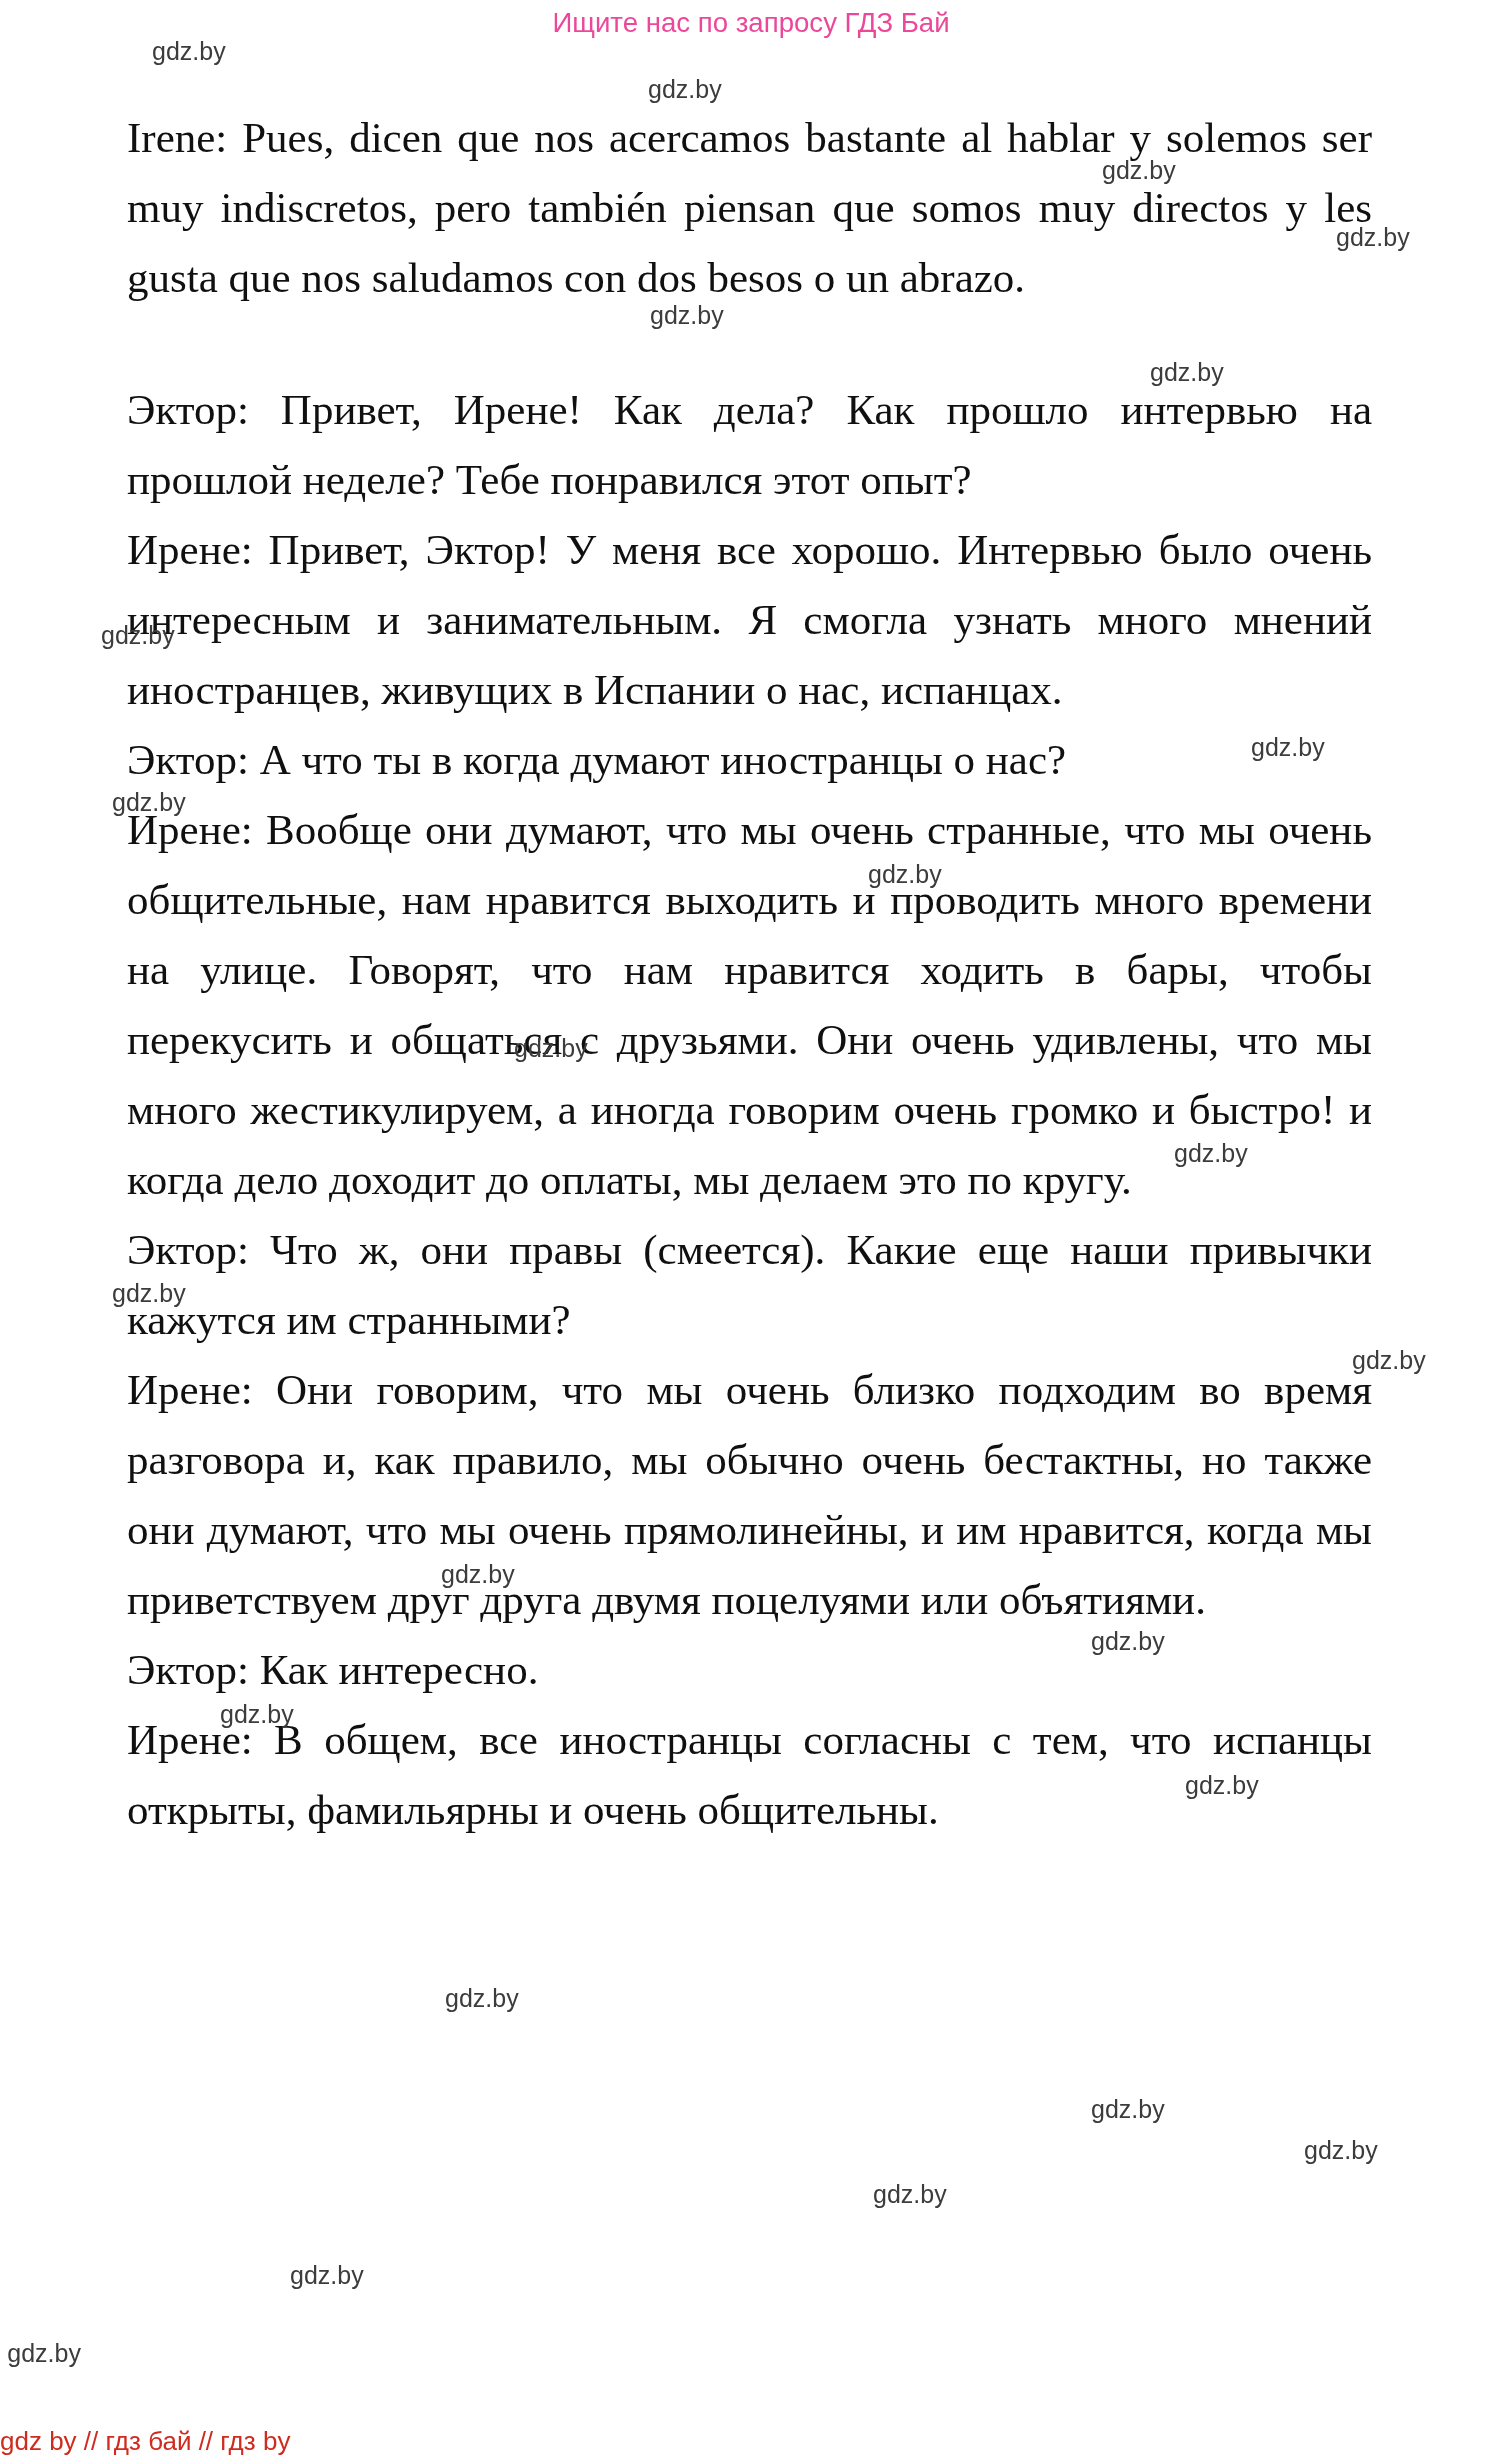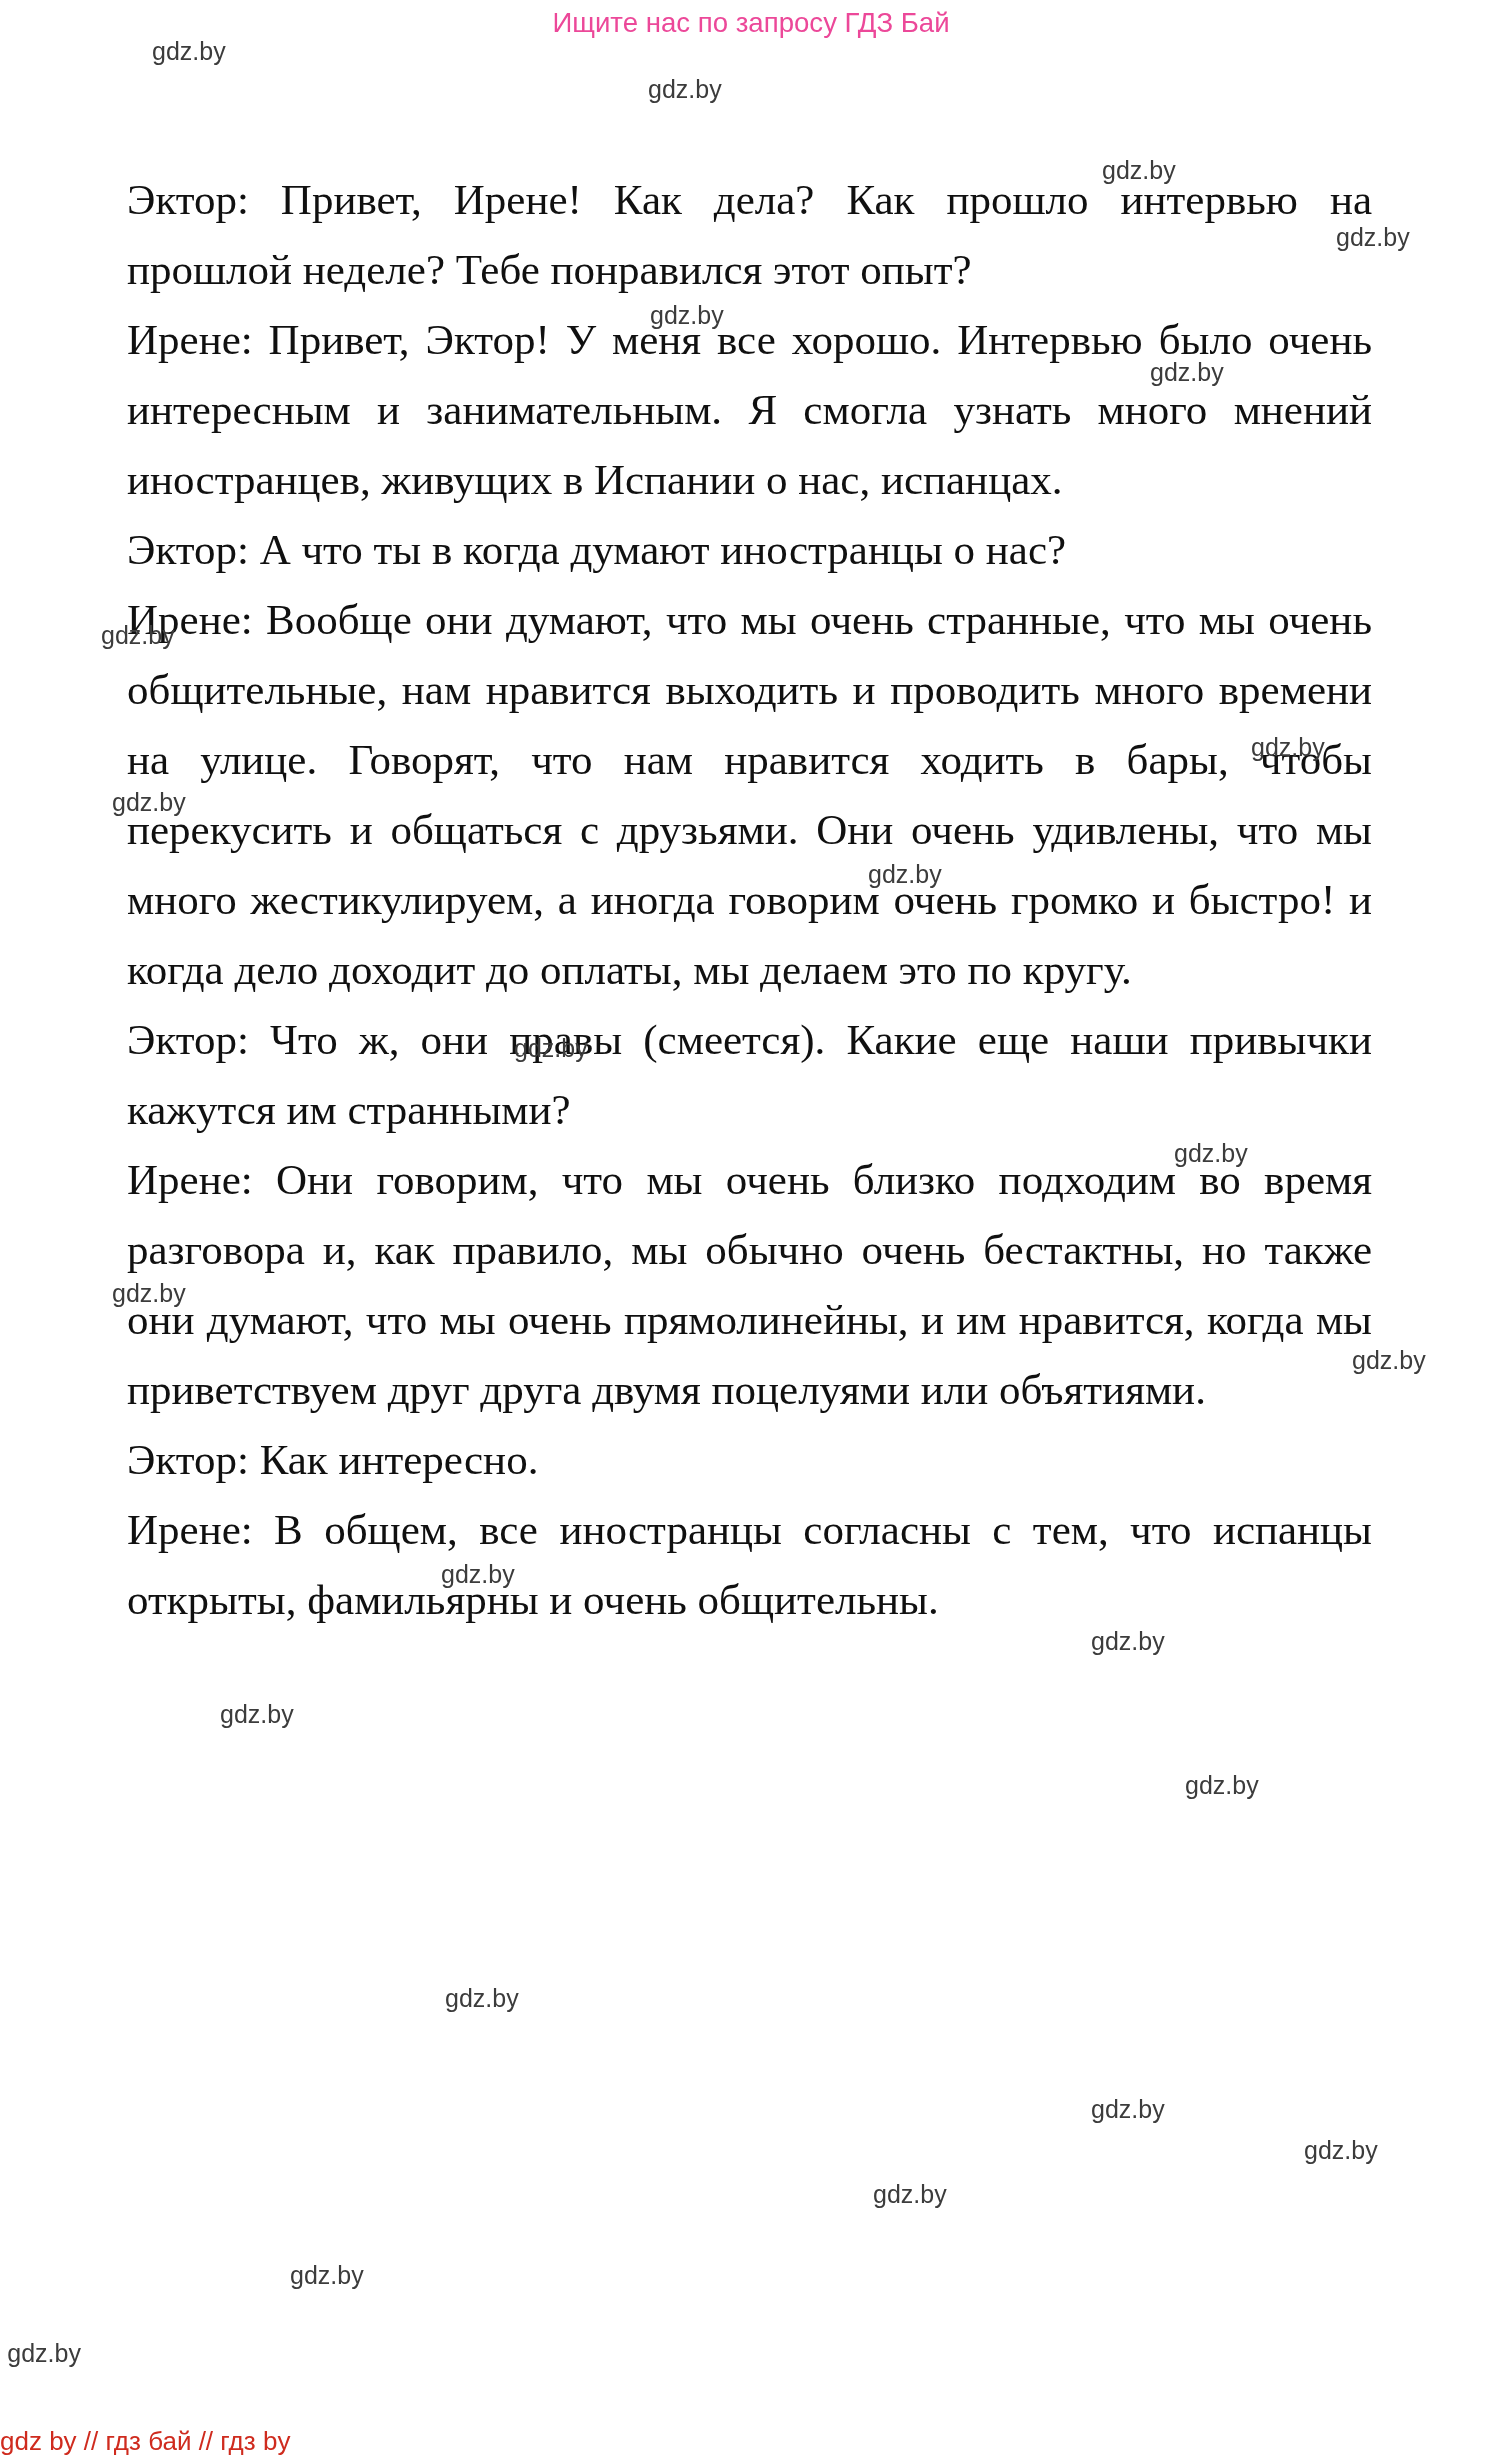--- a/index.html
+++ b/index.html
@@ -55,20 +55,21 @@
 </style>
 </head>
 <body>
 
 <div class="page">
 
   <div class="header">Ищите нас по запросу ГДЗ Бай</div>
 
   <div class="content">
     <div class="spanish">
+        <p>Irene: Pues, dicen que nos acercamos bastante al hablar y solemos ser muy indiscretos, pero también piensan que somos muy directos y les gusta que nos saludamos con dos besos o un abrazo.</p>
       </div>
     <div class="russian">
         <p>Эктор: Привет, Ирене! Как дела? Как прошло интервью на прошлой неделе? Тебе понравился этот опыт?</p>
         <p>Ирене: Привет, Эктор! У меня все хорошо. Интервью было очень интересным и занимательным. Я смогла узнать много мнений иностранцев, живущих в Испании о нас, испанцах.</p>
         <p>Эктор: А что ты в когда думают иностранцы о нас?</p>
         <p>Ирене: Вообще они думают, что мы очень странные, что мы очень общительные, нам нравится выходить и проводить много времени на улице. Говорят, что нам нравится ходить в бары, чтобы перекусить и общаться с друзьями. Они очень удивлены, что мы много жестикулируем, а иногда говорим очень громко и быстро! и когда дело доходит до оплаты, мы делаем это по кругу.</p>
         <p>Эктор: Что ж, они правы (смеется). Какие еще наши привычки кажутся им странными?</p>
         <p>Ирене: Они говорим, что мы очень близко подходим во время разговора и, как правило, мы обычно очень бестактны, но также они думают, что мы очень прямолинейны, и им нравится, когда мы приветствуем друг друга двумя поцелуями или объятиями.</p>
         <p>Эктор: Как интересно.</p>
         <p>Ирене: В общем, все иностранцы согласны с тем, что испанцы открыты, фамильярны и очень общительны.</p>

